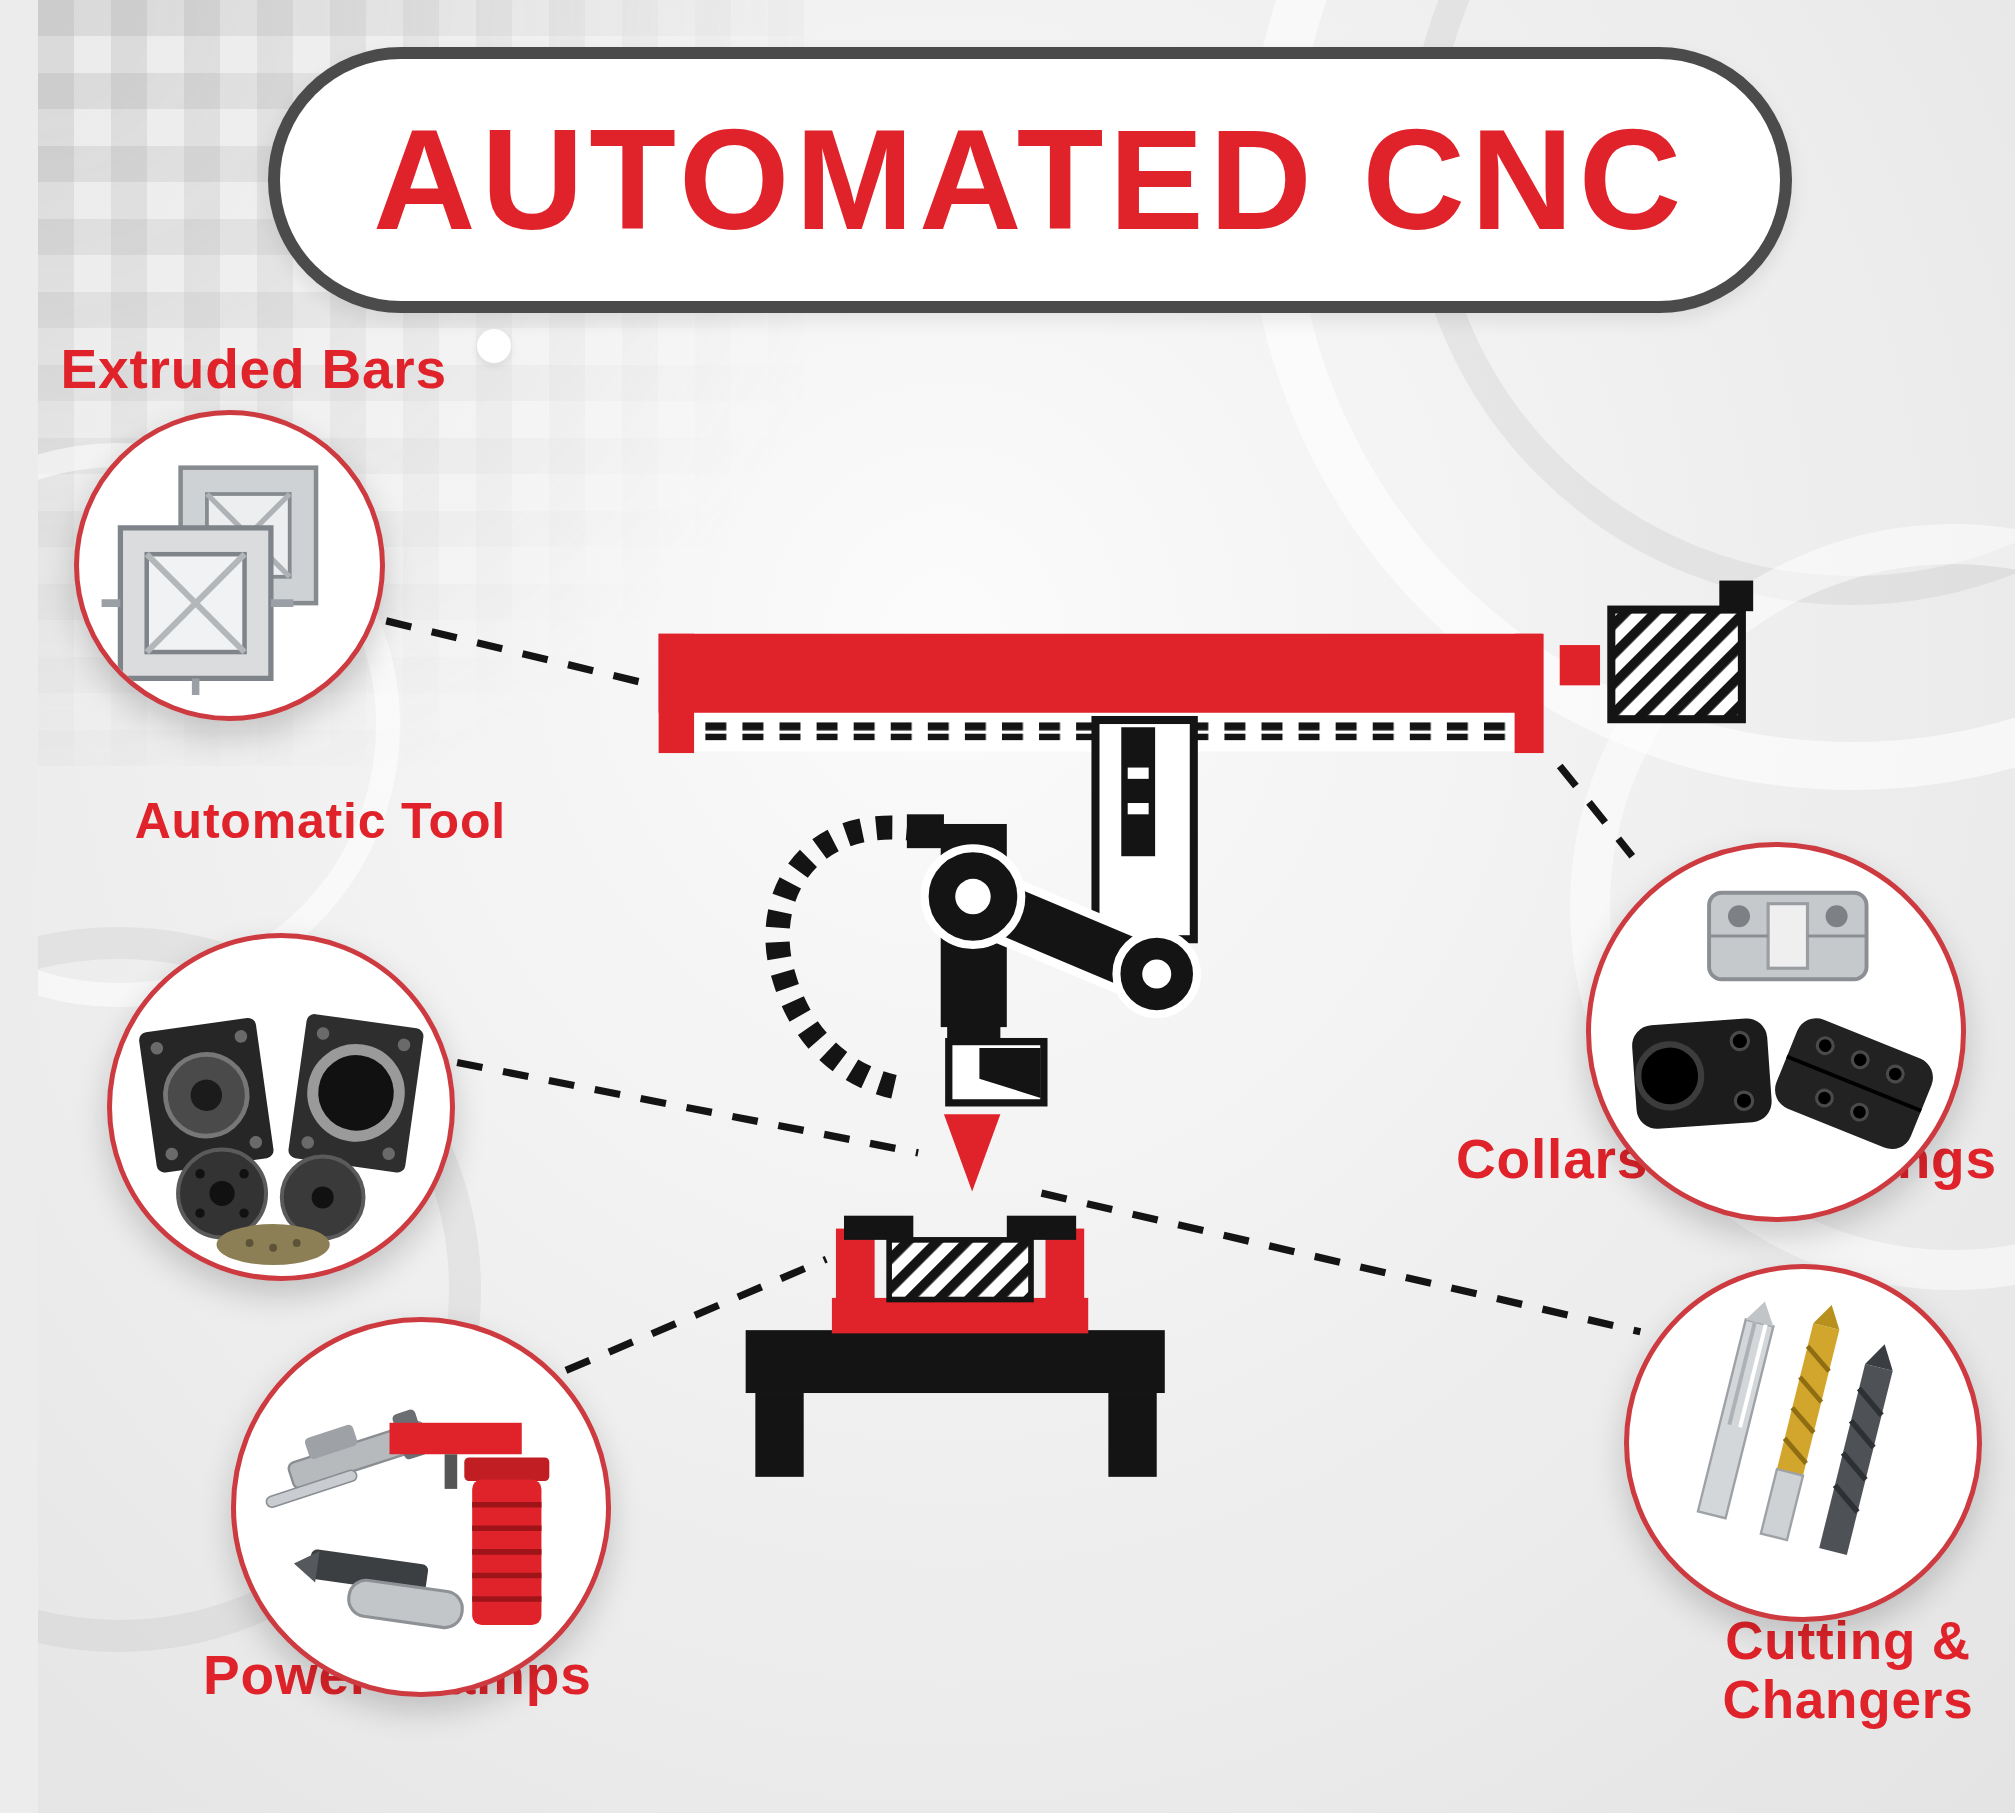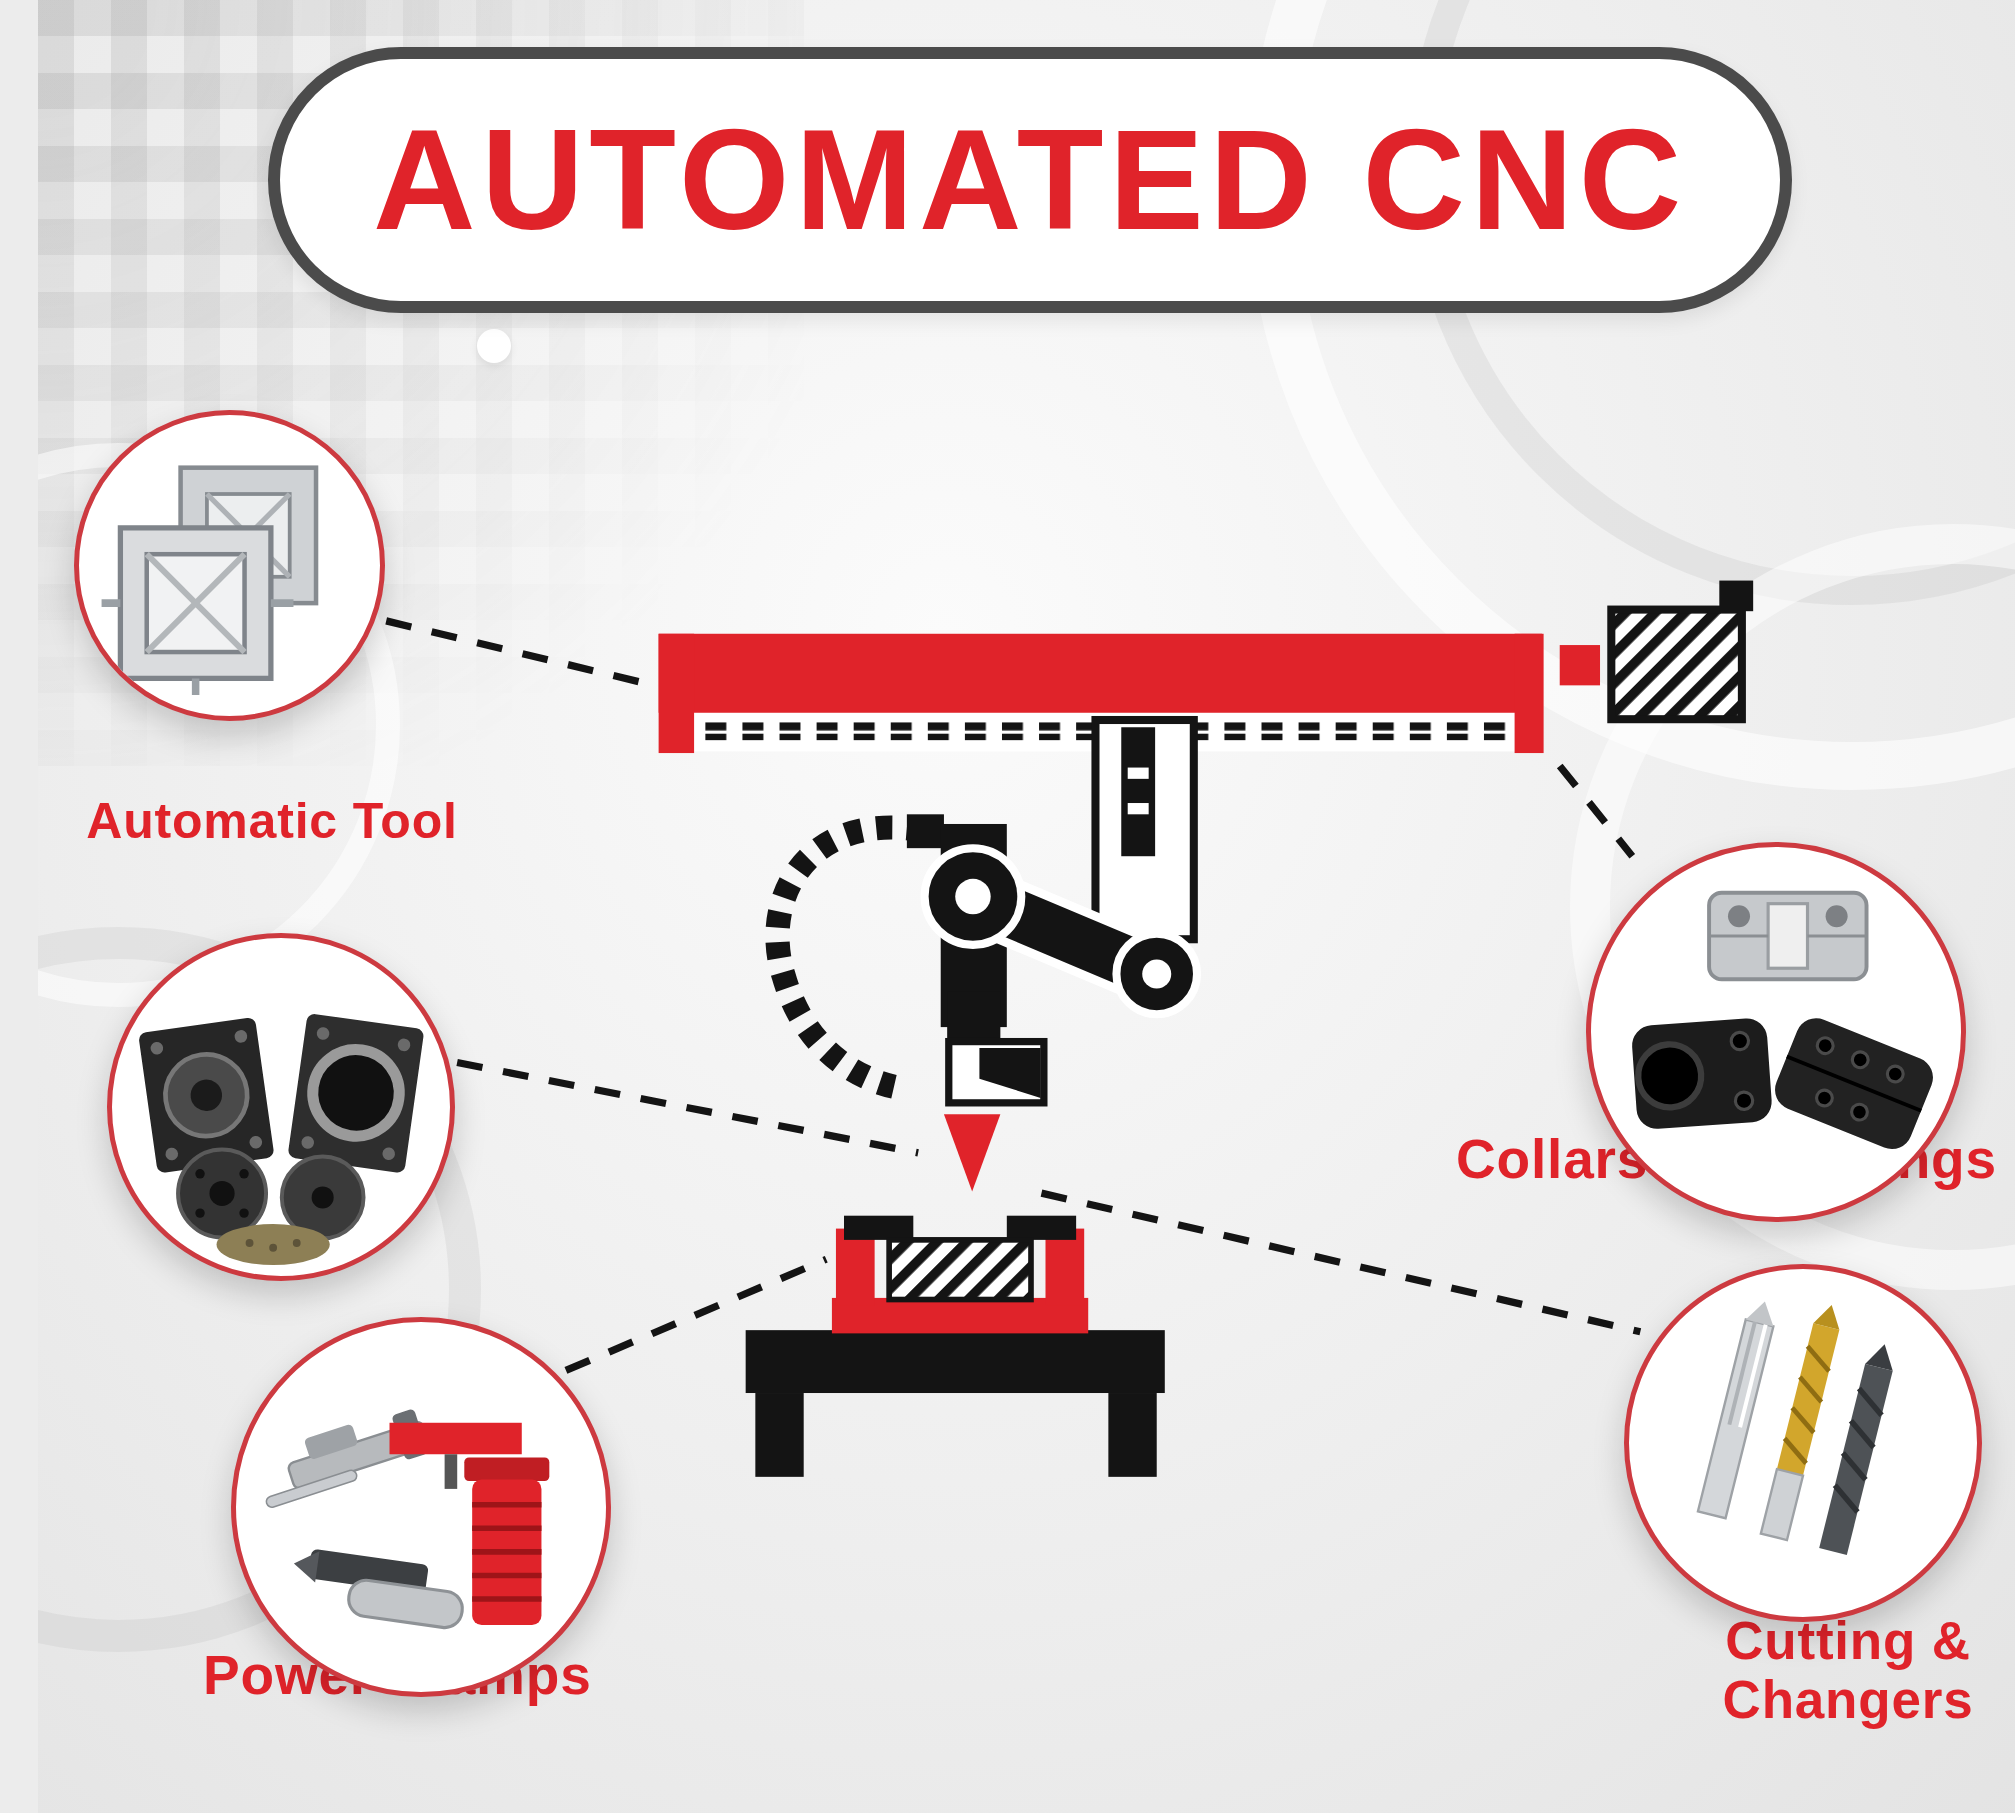--- a/index.html
+++ b/index.html
@@ -43,21 +43,21 @@
     background:#ffffff;border:12px solid var(--pill_border);border-radius:161px;
     display:flex;align-items:center;justify-content:center;
     box-shadow:0 8px 19.3px rgba(0,0,0,.08);
   }
   .title-text{
     font-size:142px;font-weight:800;color:var(--accent);letter-spacing:5.6px;white-space:nowrap;
   }
   
   .lbl{position:absolute;color:var(--accent);font-weight:800;letter-spacing:0.8px;}
   .lbl-extruded{left:22.6px;top:337px;font-size:55px;}
-  .lbl-atc{left:0;top:792px;width:468px;text-align:center;font-size:50px;line-height:1.18;}
+  .lbl-atc{left:0;top:792px;width:468px;text-align:right;font-size:50px;line-height:1.18;}
   .lbl-power{left:165px;top:1643px;font-size:55px;}
   .lbl-collars{left:1362px;top:1127px;width:653px;text-align:center;font-size:55px;}
   .lbl-cutting{left:1560px;top:1611px;width:500px;text-align:center;font-size:53px;line-height:1.12;}
   
   .callout{
     position:absolute;border-radius:50%;background:#ffffff;
     border:5.6px solid #cd3a40;overflow:hidden;
     box-shadow:0 14.5px 32px rgba(0,0,0,.18);
   }
   .co-extruded{left:36px;top:410px;width:311px;height:311px;}
@@ -154,20 +154,21 @@
       <rect x="1000" y="1508" width="86" height="30" fill="#141414"></rect>
       <rect x="1202" y="1508" width="86" height="30" fill="#141414"></rect>
       <rect x="1056" y="1538" width="176" height="74" fill="url(#hatch)" stroke="#141414" stroke-width="7"></rect>
     </g>
   </svg>
 
   <div class="title-pill">
     <div class="title-text">AUTOMATED CNC</div>
   </div>
 
+  <div class="lbl lbl-extruded">Extruded Bars</div>
   <div class="lbl lbl-atc">
     <div>Automatic Tool</div>
   </div>
   <div class="lbl lbl-power">Power Clamps</div>
   <div class="lbl lbl-collars">Collars &amp; Couplings</div>
   <div class="lbl lbl-cutting">
     <div>Cutting &amp;</div>
     <div>Changers</div>
   </div>
 

